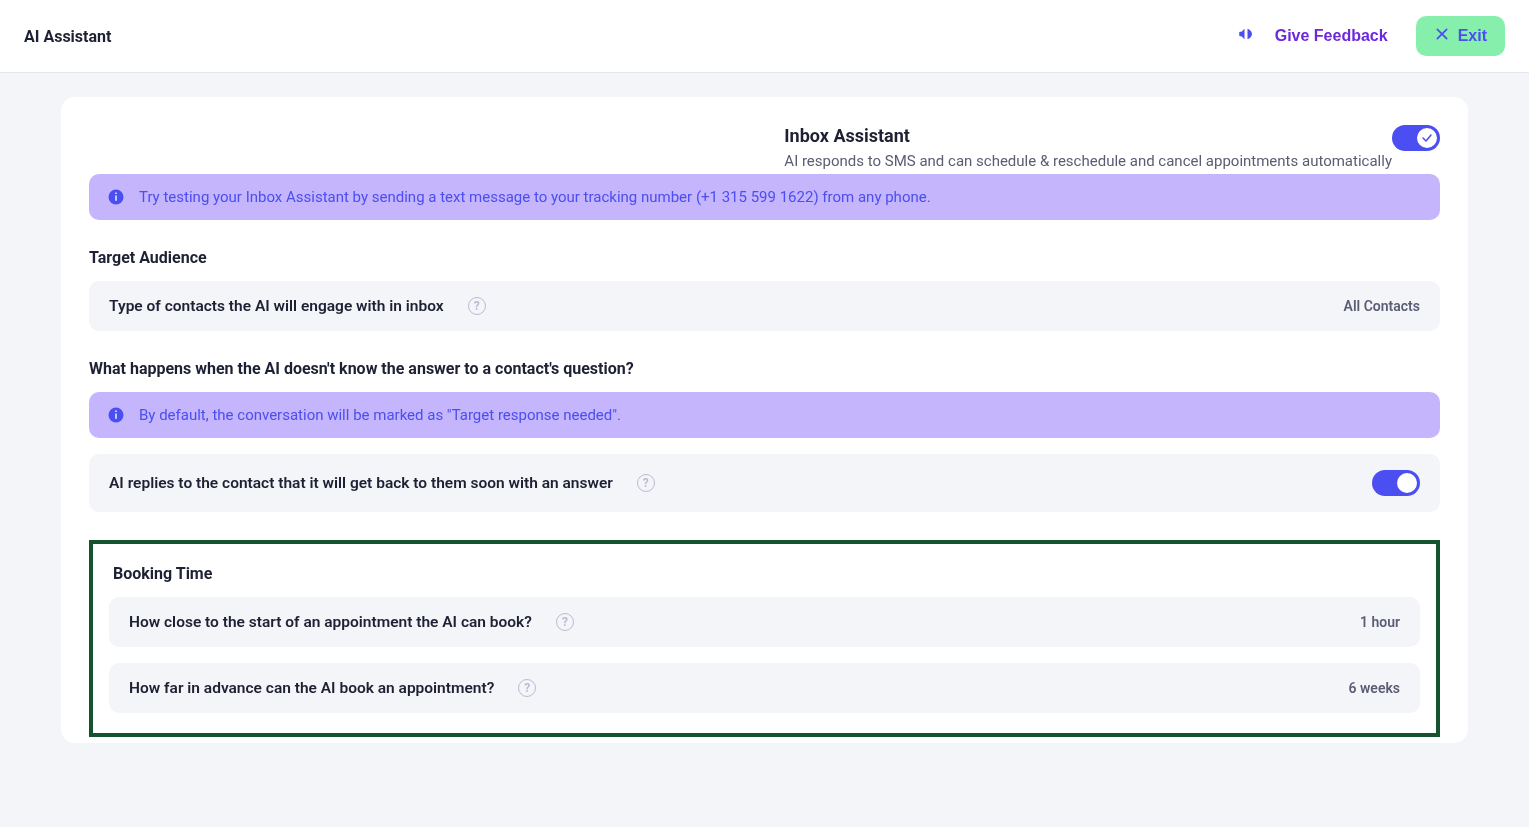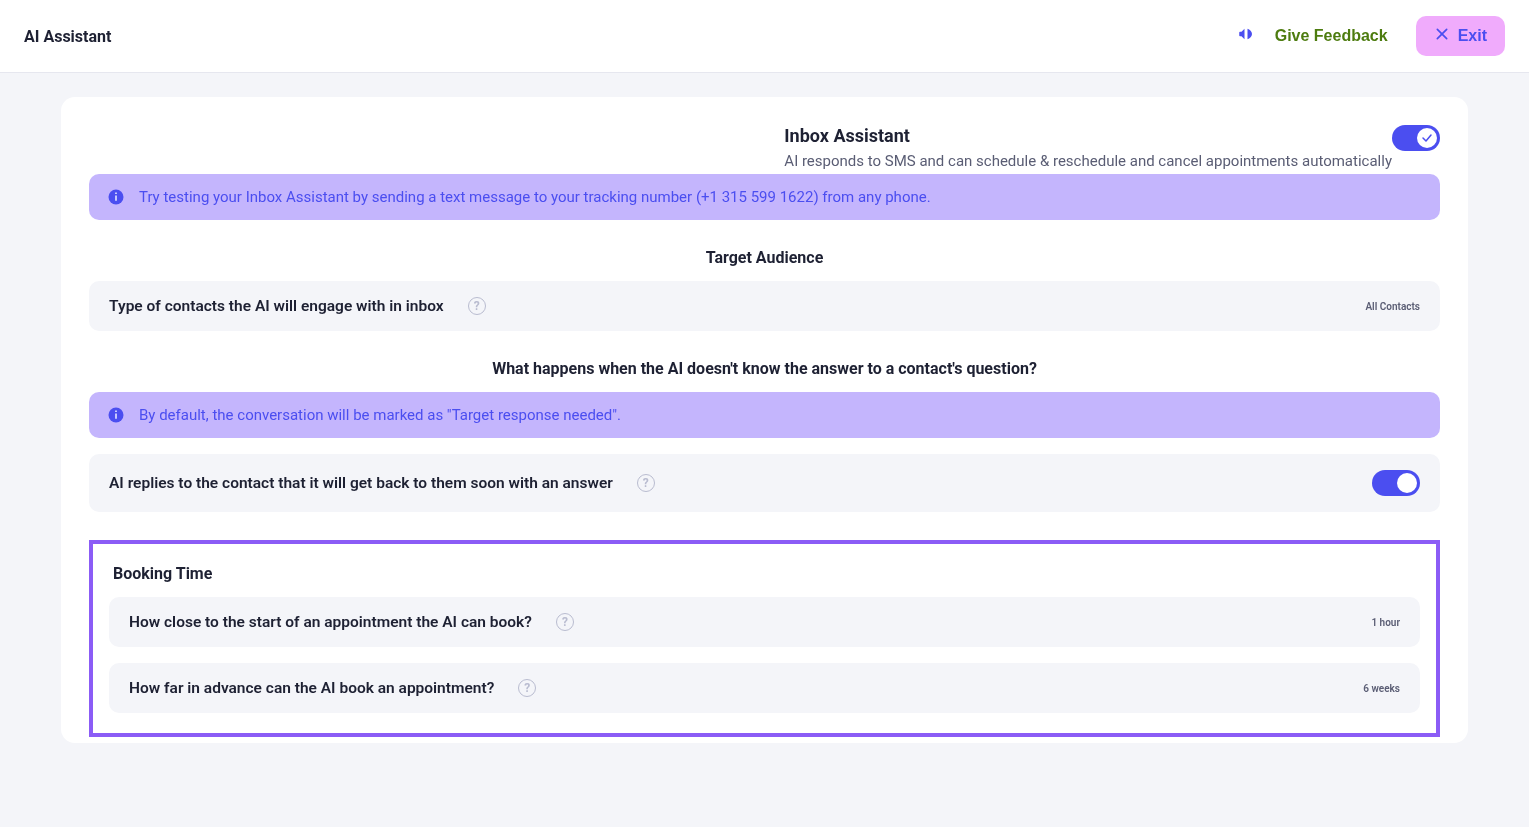--- a/index.html
+++ b/index.html
@@ -24,36 +24,36 @@
   }
   .topbar-actions {
     display: flex;
     align-items: center;
     gap: 16px;
   }
   .feedback-btn {
     display: inline-flex;
     align-items: center;
     gap: 20px;
-    color: #4d7c0f;
+    color: #6d28d9;
     font-weight: 600;
     font-size: 16px;
     background: transparent;
     border: none;
     cursor: pointer;
     padding: 8px 12px;
   }
   .exit-btn {
     display: inline-flex;
     align-items: center;
     gap: 8px;
     color: #4b4ef0;
     font-weight: 600;
     font-size: 16px;
-    background: #f0abfc;
+    background: #86efac;
     border: none;
     border-radius: 10px;
     padding: 10px 18px;
     cursor: pointer;
     justify-content: center;
   }
   .content {
     max-width: 1455px;
     margin: 24px auto;
     padding: 0 24px;
@@ -137,38 +137,38 @@
     display: flex;
     align-items: center;
     gap: 24px;
     font-weight: 600;
     color: #1e2133;
     font-size: 15.5px;
   }
   .field-value {
     color: #5a5d74;
     font-weight: 600;
-    font-size: 10px;
+    font-size: 14px;
   }
   .help-icon {
     width: 18px;
     height: 18px;
     border: 1.5px solid #b9bcd0;
     border-radius: 50%;
     display: inline-flex;
     align-items: center;
     justify-content: center;
     color: #b9bcd0;
     font-size: 12px;
     font-weight: 700;
     flex-shrink:0;
   }
-  .block { margin-bottom: 28px; text-align: center; }
+  .block { margin-bottom: 28px; }
   .highlight-box {
-    border: 4px solid #8b5cf6;
+    border: 4px solid #14532d;
     border-radius: 0;
     padding: 20px 16px 4px 16px;
     margin-top: 4px;
   }
   .highlight-box .sub-heading { margin-left: 4px; }
 </style>
 </head>
 <body>
 
 <div class="topbar">

